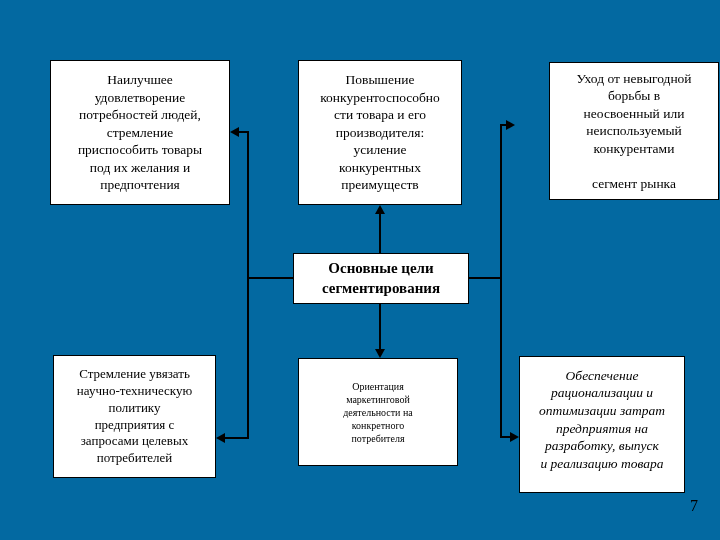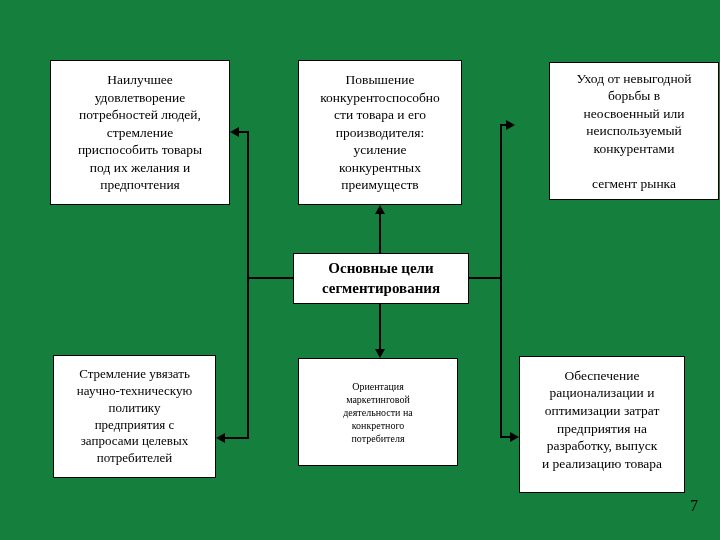--- a/index.html
+++ b/index.html
@@ -4,21 +4,21 @@
 <style>
   html, body {
     margin: 0;
     padding: 0;
     background: #ffffff;
   }
   #canvas {
     position: relative;
     width: 720px;
     height: 540px;
-    background: #15803d;
+    background: #0369a1;
     font-family: "Liberation Serif", "DejaVu Serif", serif;
     overflow: hidden;
   }
   .node {
     position: absolute;
     box-sizing: border-box;
     border: 1.5px solid #000000;
     background: #ffffff;
     display: flex;
     flex-direction: column;
@@ -34,21 +34,21 @@
     line-height: 1.30;
   }
   .node-top-left   { left: 50px;  top: 60px;  width: 180px; height: 145px; font-size: 13.5px; }
   .node-top-mid    { left: 298px; top: 60px;  width: 164px; height: 145px; font-size: 13.5px; }
   .node-top-right  { left: 515px; top: 62px;  width: 170px; height: 138px; font-size: 13.5px; margin-left: 34px; }
   .node-center     { left: 293px; top: 253px; width: 176px; height: 51px;  font-size: 15px; font-weight: bold; align-items: center; }
   .node-bot-left   { left: 53px;  top: 355px; width: 163px; height: 123px; font-size: 13px; }
   .node-bot-mid    { left: 298px; top: 358px; width: 160px; height: 108px; font-size: 10px; }
   .node-bot-right  { left: 519px; top: 356px; width: 166px; height: 137px; font-size: 13.5px; }
 
-  .node-bot-right .stack { margin-top: -10px; }
+  .node-bot-right .stack { margin-top: -10px; font-style: italic; }
 
   
   .conn {
     position: absolute;
     background: #000000;
     z-index: 1;
   }
   .conn.v { width: 1.8px; }
   .conn.h { height: 1.8px; }
 

